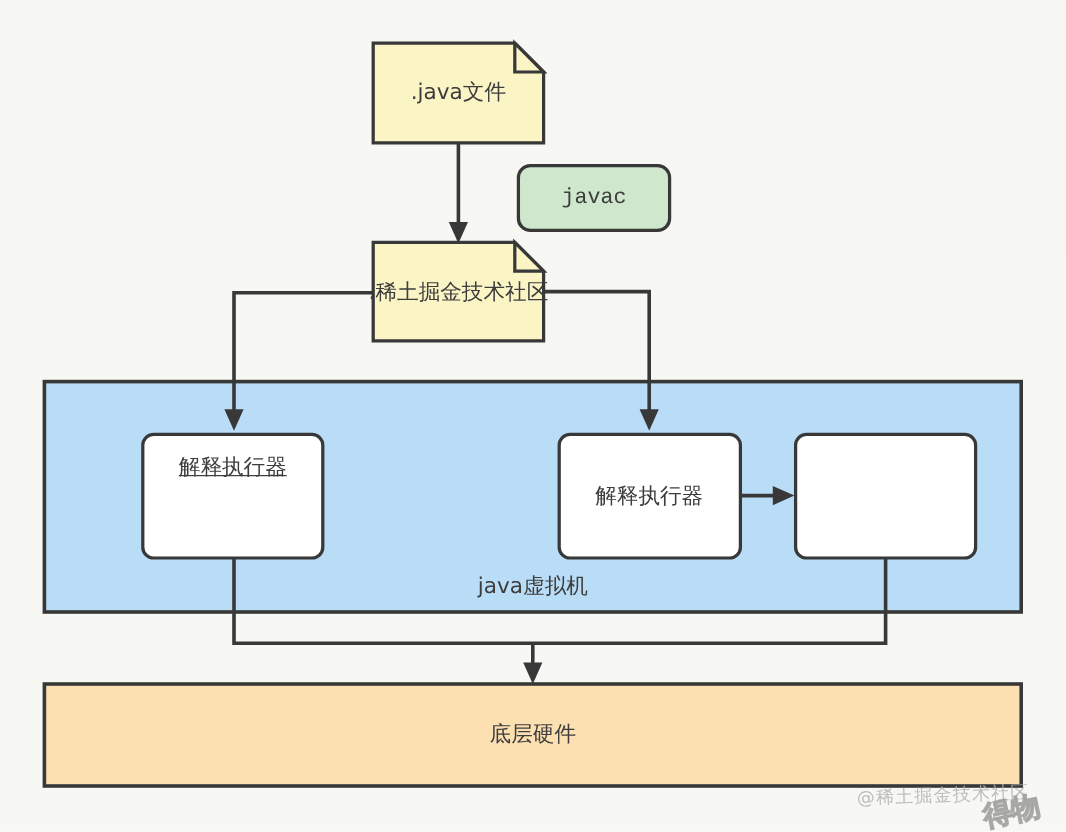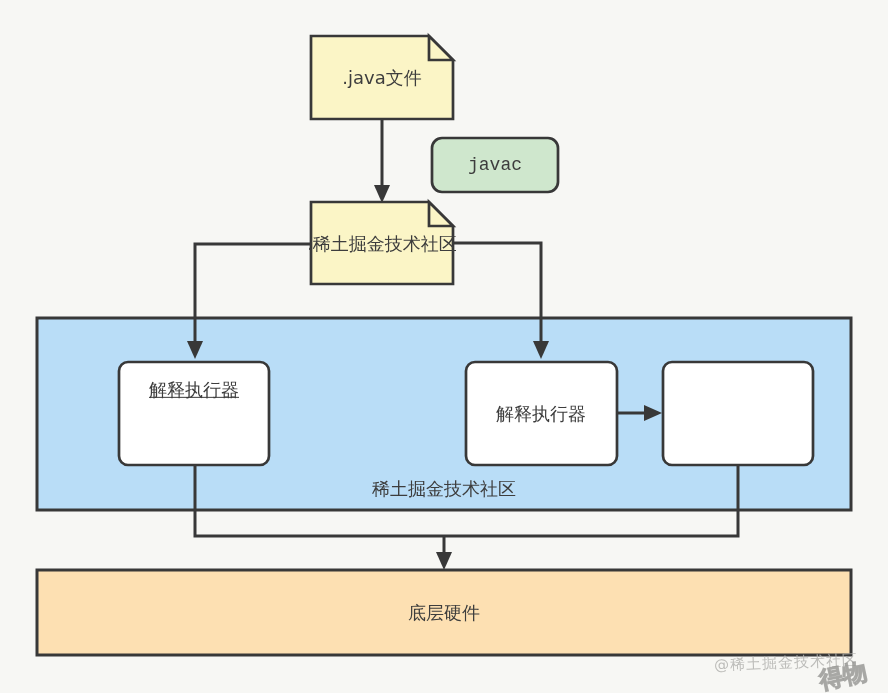--- a/index.html
+++ b/index.html
@@ -79,19 +79,19 @@
     <rect x="119" y="362" width="150" height="103" rx="9" class="shape shape-med" fill="#ffffff"></rect>
     <rect x="466" y="362" width="151" height="103" rx="9" class="shape shape-med" fill="#ffffff"></rect>
     <rect x="663" y="362" width="150" height="103" rx="9" class="shape shape-med" fill="#ffffff"></rect>
   </svg>
 
   <div class="label" style="left:382px;top:78px;">.java文件</div>
   <div class="label" style="left:495px;top:165px;font-family:Liberation Mono, monospace;">javac</div>
   <div class="label" style="left:382px;top:244px;">.稀土掘金技术社区</div>
   <div class="label" style="left:194px;top:390px;text-decoration:underline;">解释执行器</div>
   <div class="label" style="left:541px;top:414px;">解释执行器</div>
-  <div class="label" style="left:444px;top:489px;">稀土掘金技术社区</div>
+  <div class="label" style="left:444px;top:489px;">java虚拟机</div>
   <div class="label" style="left:444px;top:613px;">底层硬件</div>
 
   <div class="wm-community" style="left:786px;top:663px;">@稀土掘金技术社区</div>
   <div class="wm-brand" style="left:843px;top:676px;">得物</div>
 
 </div>
 
 </body></html>

